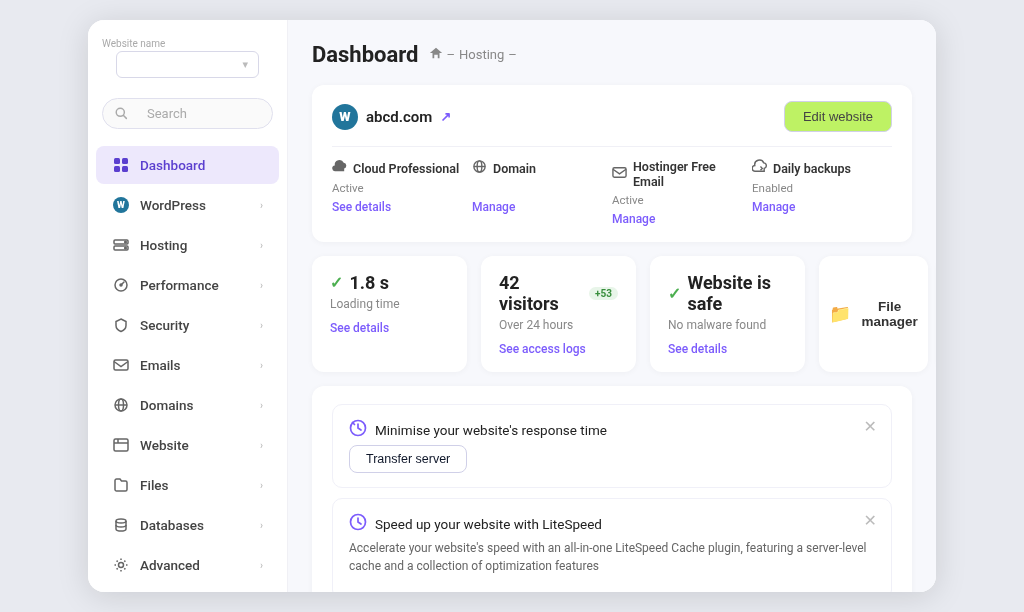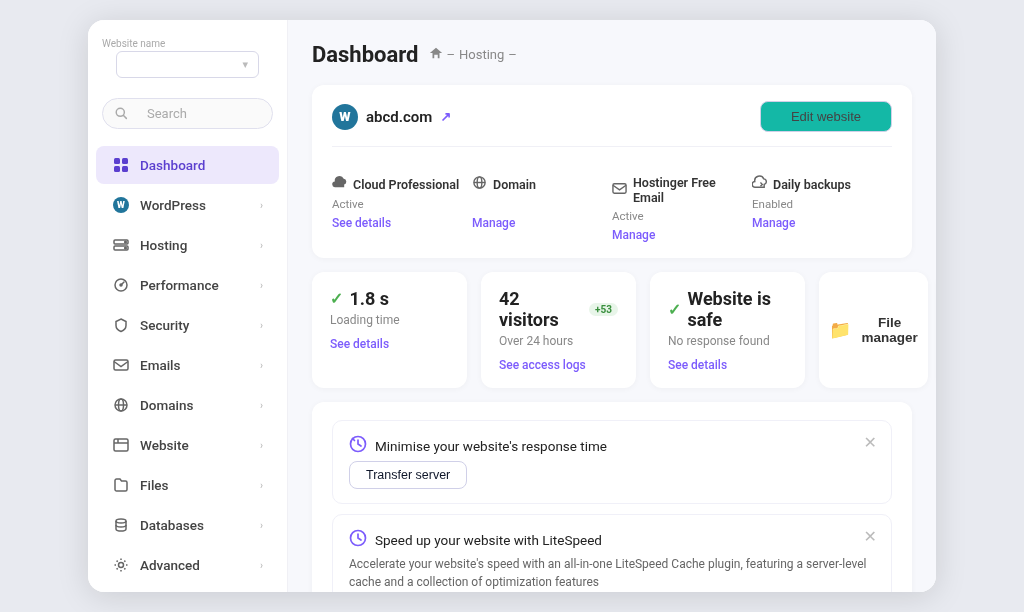--- a/index.html
+++ b/index.html
@@ -132,34 +132,34 @@
     .domain-info {
       display: flex;
       align-items: center;
       gap: 8px;
       font-size: 15px;
       font-weight: 600;
       color: #222;
     }
     .domain-link-icon { color: #7c5cfc; font-size: 13px; }
     .edit-btn {
-      background: #14b8a6;
+      background: #bef264;
       border: 1.5px solid #d0d0e8;
       border-radius: 8px;
-      padding: 7px 30px;
+      padding: 7px 18px;
       font-size: 13px;
       color: #444;
       cursor: pointer;
       font-weight: 500;
     }
     .services-row {
       display: flex;
       gap: 0;
       border-top: 1px solid #f0f0f6;
-      padding-top: 28px;
+      padding-top: 12px;
     }
     .service-item {
       flex: 1;
       display: flex;
       flex-direction: column;
       gap: 3px;
       padding-right: 12px;
     }
     .service-header {
       display: flex;
@@ -549,21 +549,21 @@
         </div>
         <div class="stat-label">Over 24 hours</div>
         <div class="stat-link">See access logs</div>
       </div>
 
       <div class="stat-card">
         <div class="stat-value">
           <span class="stat-check">✓</span>
           <span>Website is safe</span>
         </div>
-        <div class="stat-label">No response found</div>
+        <div class="stat-label">No malware found</div>
         <div class="stat-link">See details</div>
       </div>
 
       <div class="quick-actions">
         <button class="action-btn">
           <span style="font-size:18px;">📁</span>
           <span>File manager</span>
         </button>
         <button class="action-btn">
           <span>

